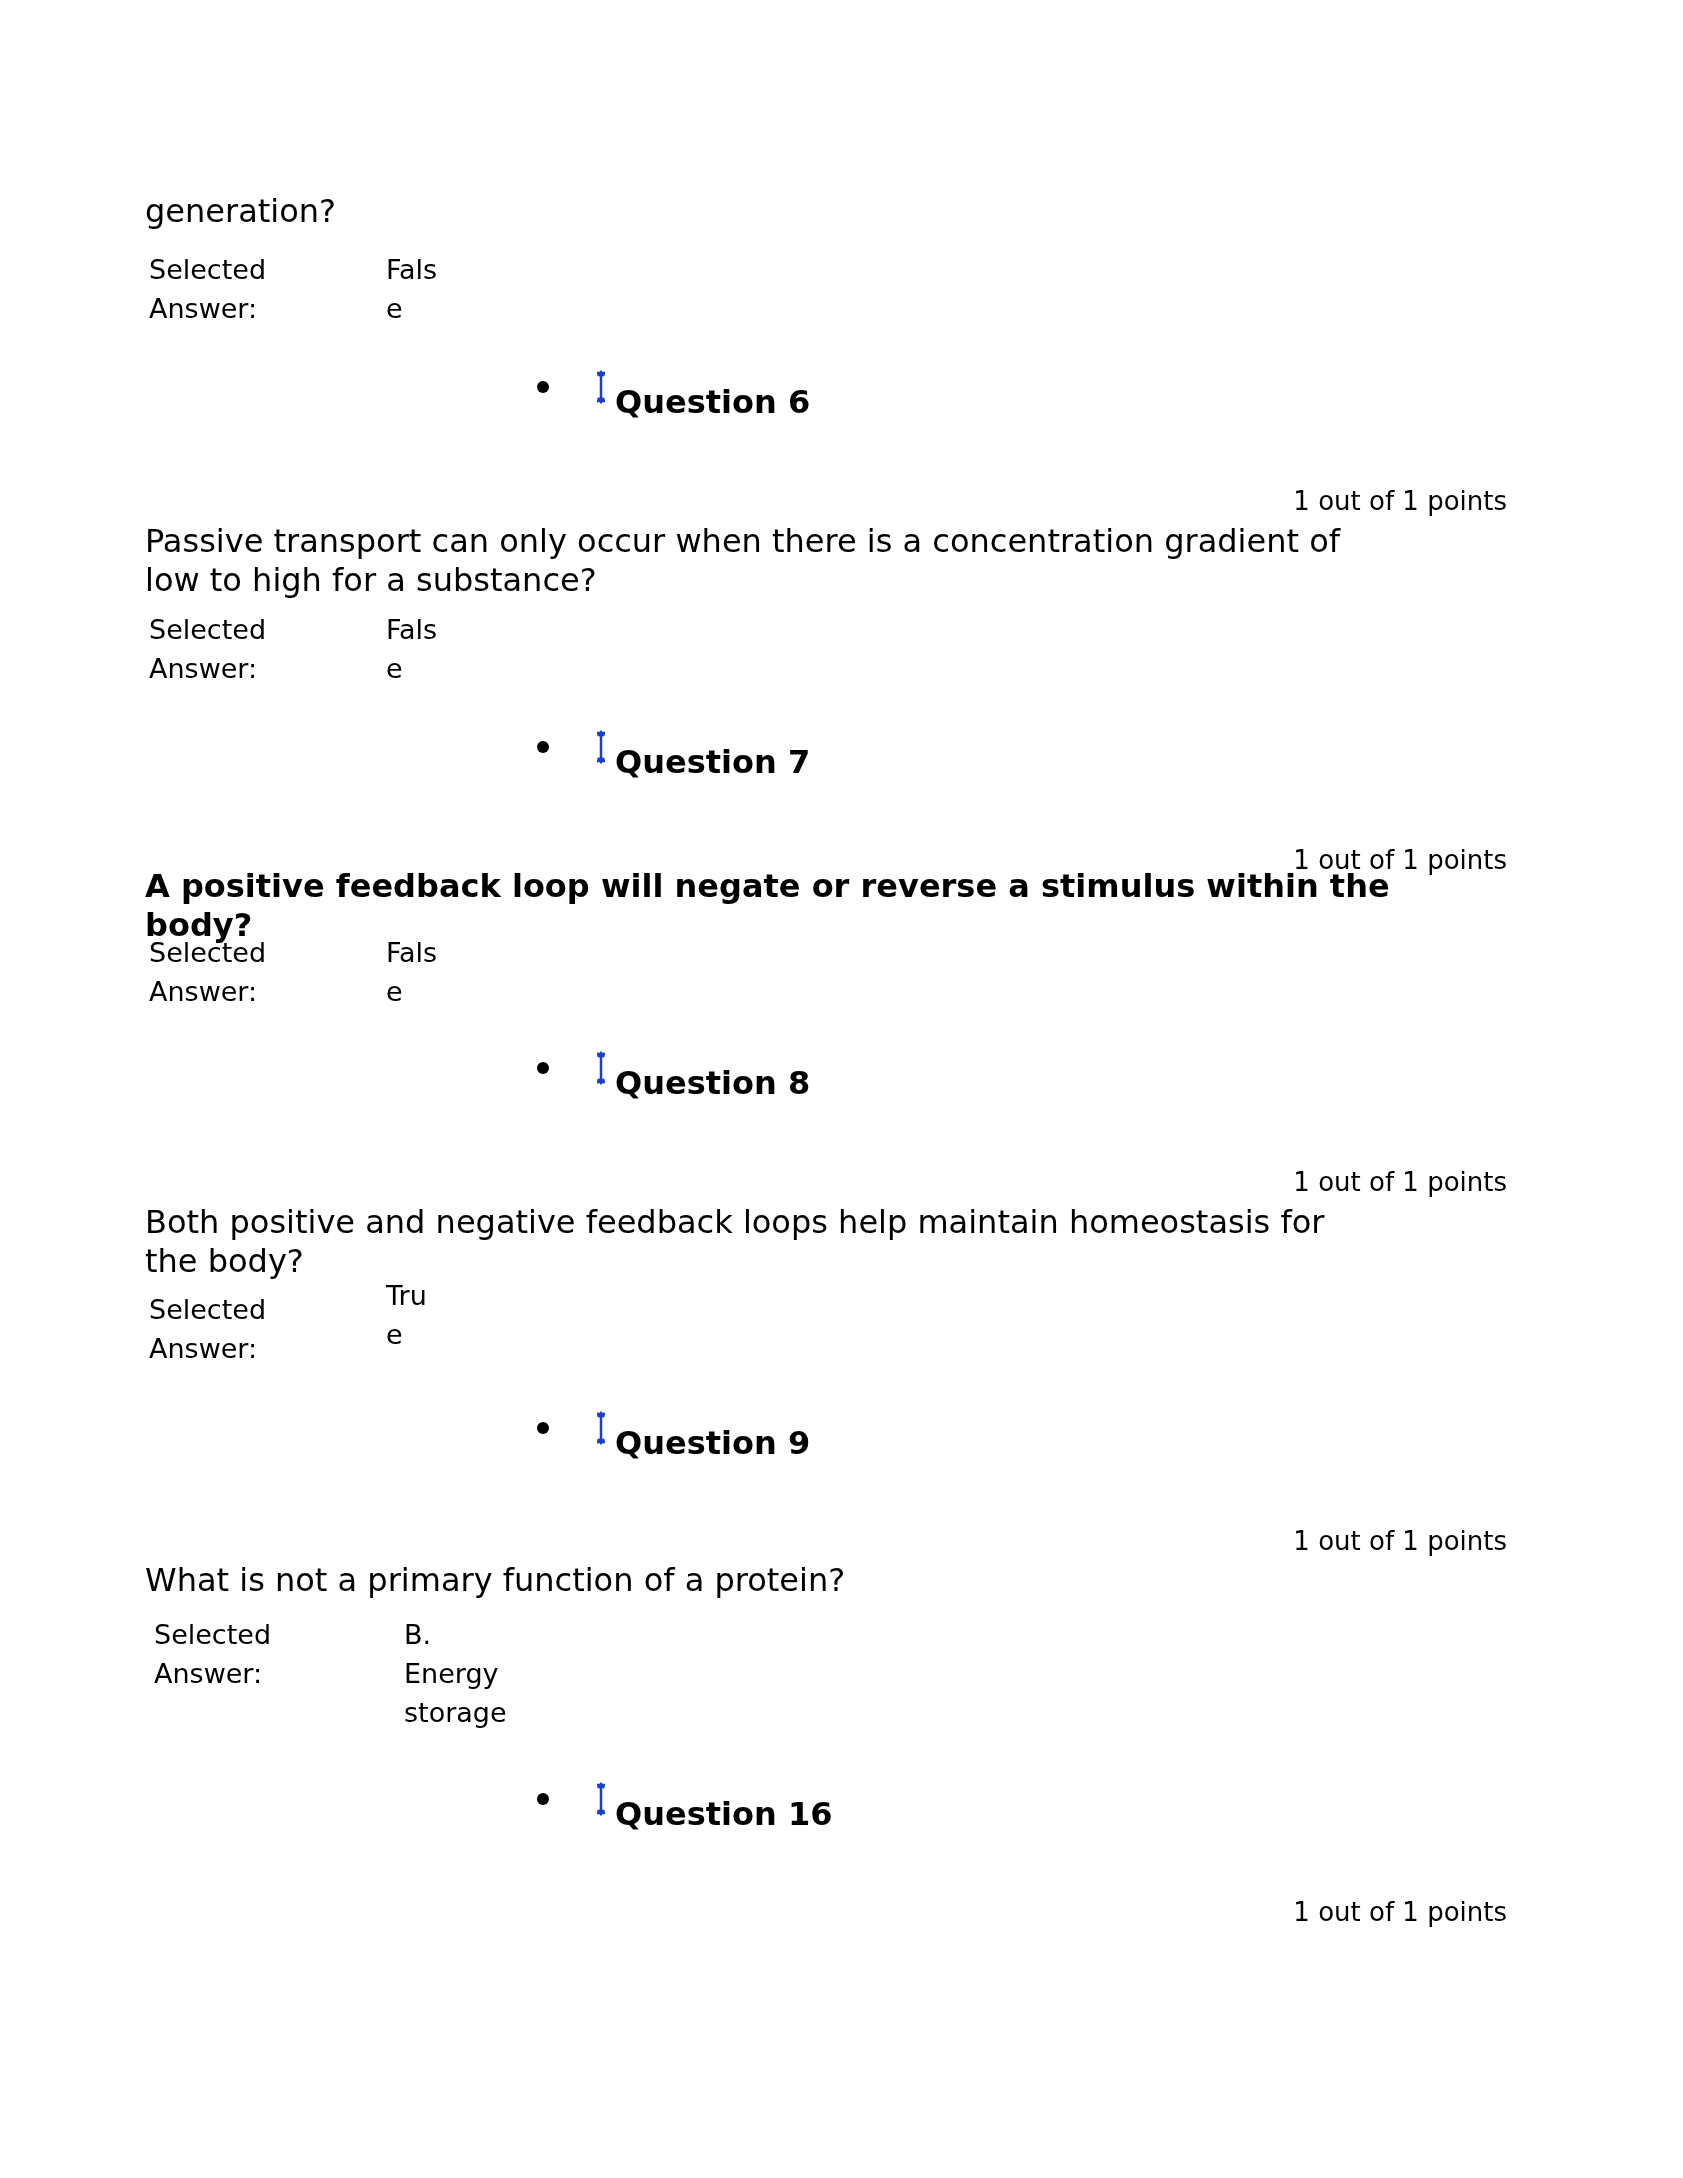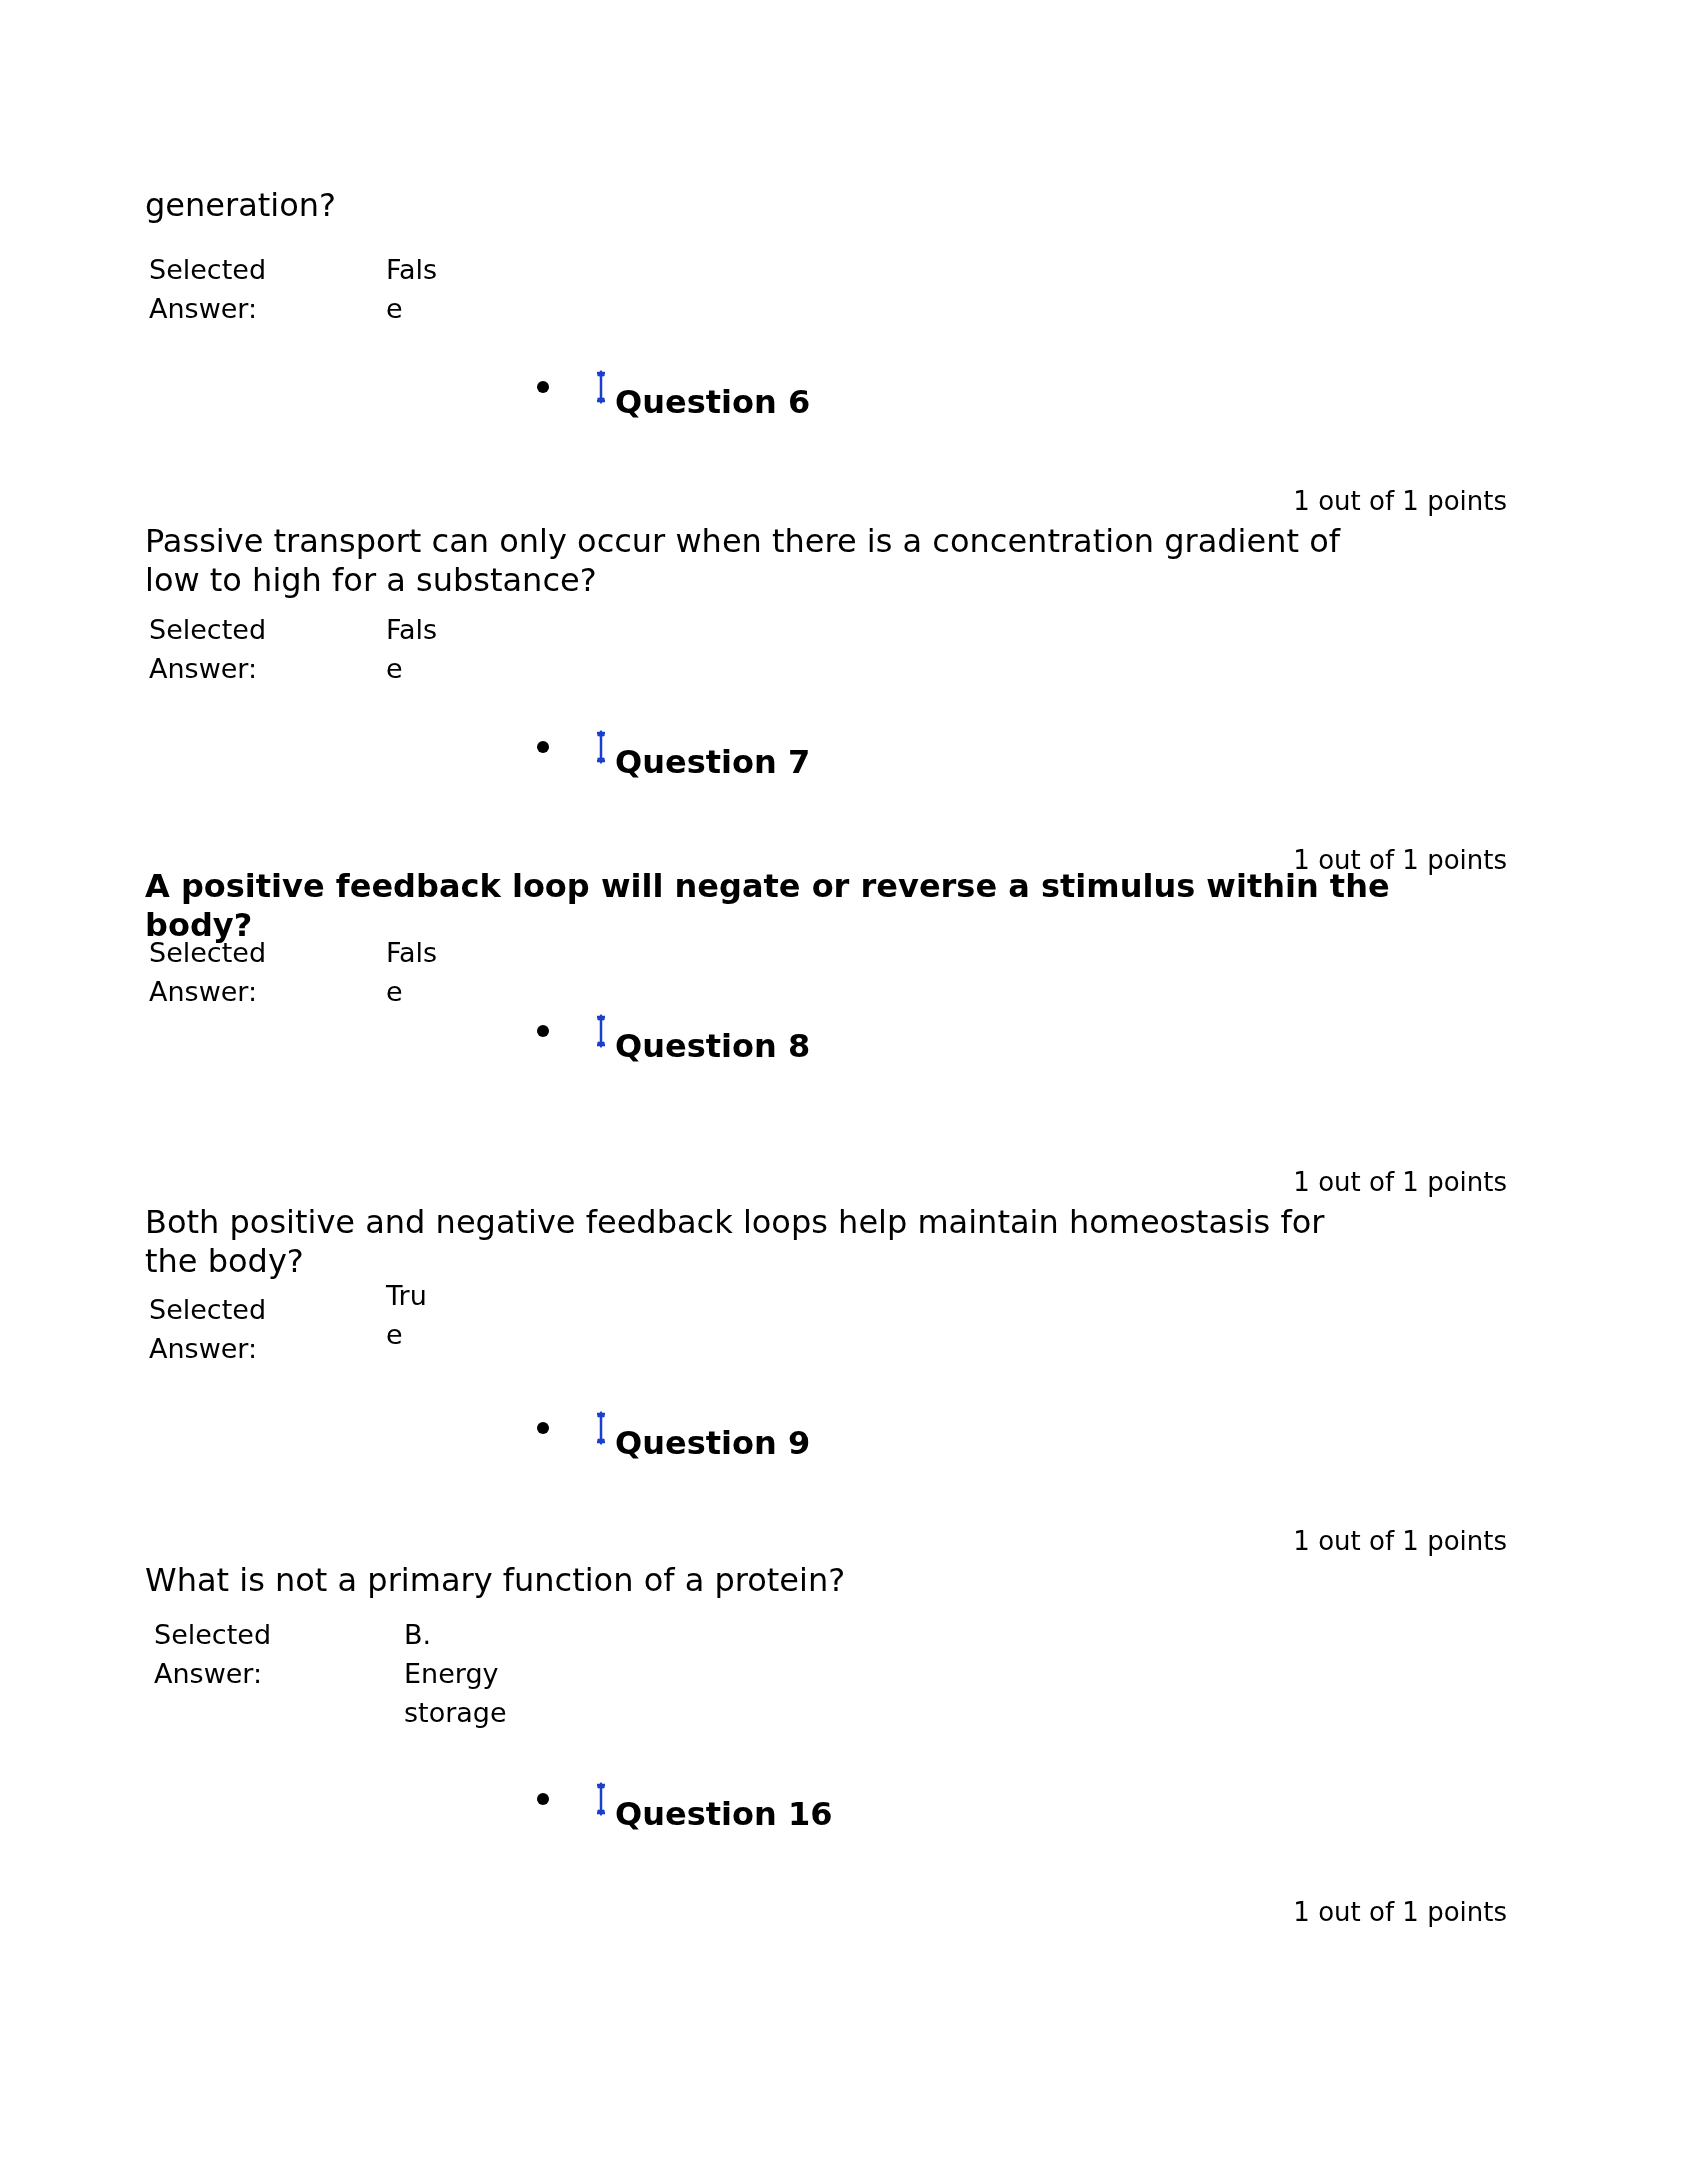--- a/index.html
+++ b/index.html
@@ -8,21 +8,21 @@
   .sel { position:absolute; font-size:27px; line-height:39px; }
   .qhead { position:absolute; left:537px; height:50px; display:flex; align-items:center; }
   .bullet { width:12px; height:12px; border-radius:50%; background:#000; margin-right:44px; }
   .drag { width:16px; height:34px; margin-right:6px; }
   .qtitle { font-weight:bold; font-size:32px;margin-top:29px; }
   .points { position:absolute; right:176px; font-size:26px;margin-top:44px; }
 </style>
 </head>
 <body>
 
-<div class="qtext" style="top:186px;">generation?</div>
+<div class="qtext" style="top:192px;">generation?</div>
 <div class="sel" style="top:250px;left:149px;">
   <div>Selected</div>
   <div>Answer:</div>
 </div>
 <div class="sel" style="top:250px;left:386px;">
   <div>Fals</div>
   <div>e</div>
 </div>
 
 <div class="qhead" style="top:362px;">
@@ -54,21 +54,21 @@
 <div class="qtext" style="top:867px;font-weight:bold;">A positive feedback loop will negate or reverse a stimulus within the body?</div>
 <div class="sel" style="top:933px;left:149px;">
   <div>Selected</div>
   <div>Answer:</div>
 </div>
 <div class="sel" style="top:933px;left:386px;">
   <div>Fals</div>
   <div>e</div>
 </div>
 
-<div class="qhead" style="top:1006px;">
+<div class="qhead" style="top:1043px;">
   <span class="bullet"></span>
   <svg class="drag" viewBox="0 0 16 34">
       <path d="M8 3 V31 M4 3 H12 M4 31 H12 M5 6 L8 2 L11 6 M5 28 L8 32 L11 28" stroke="#1a3fcc" stroke-width="2.5" fill="none"></path>
     </svg>
   <span class="qtitle">Question 8</span>
 </div>
 <div class="points" style="top:1123px;">1 out of 1 points</div>
 <div class="qtext" style="top:1203px;width:1238px;">Both positive and negative feedback loops help maintain homeostasis for the body?</div>
 <div class="sel" style="top:1290px;left:149px;">
   <div>Selected</div>

